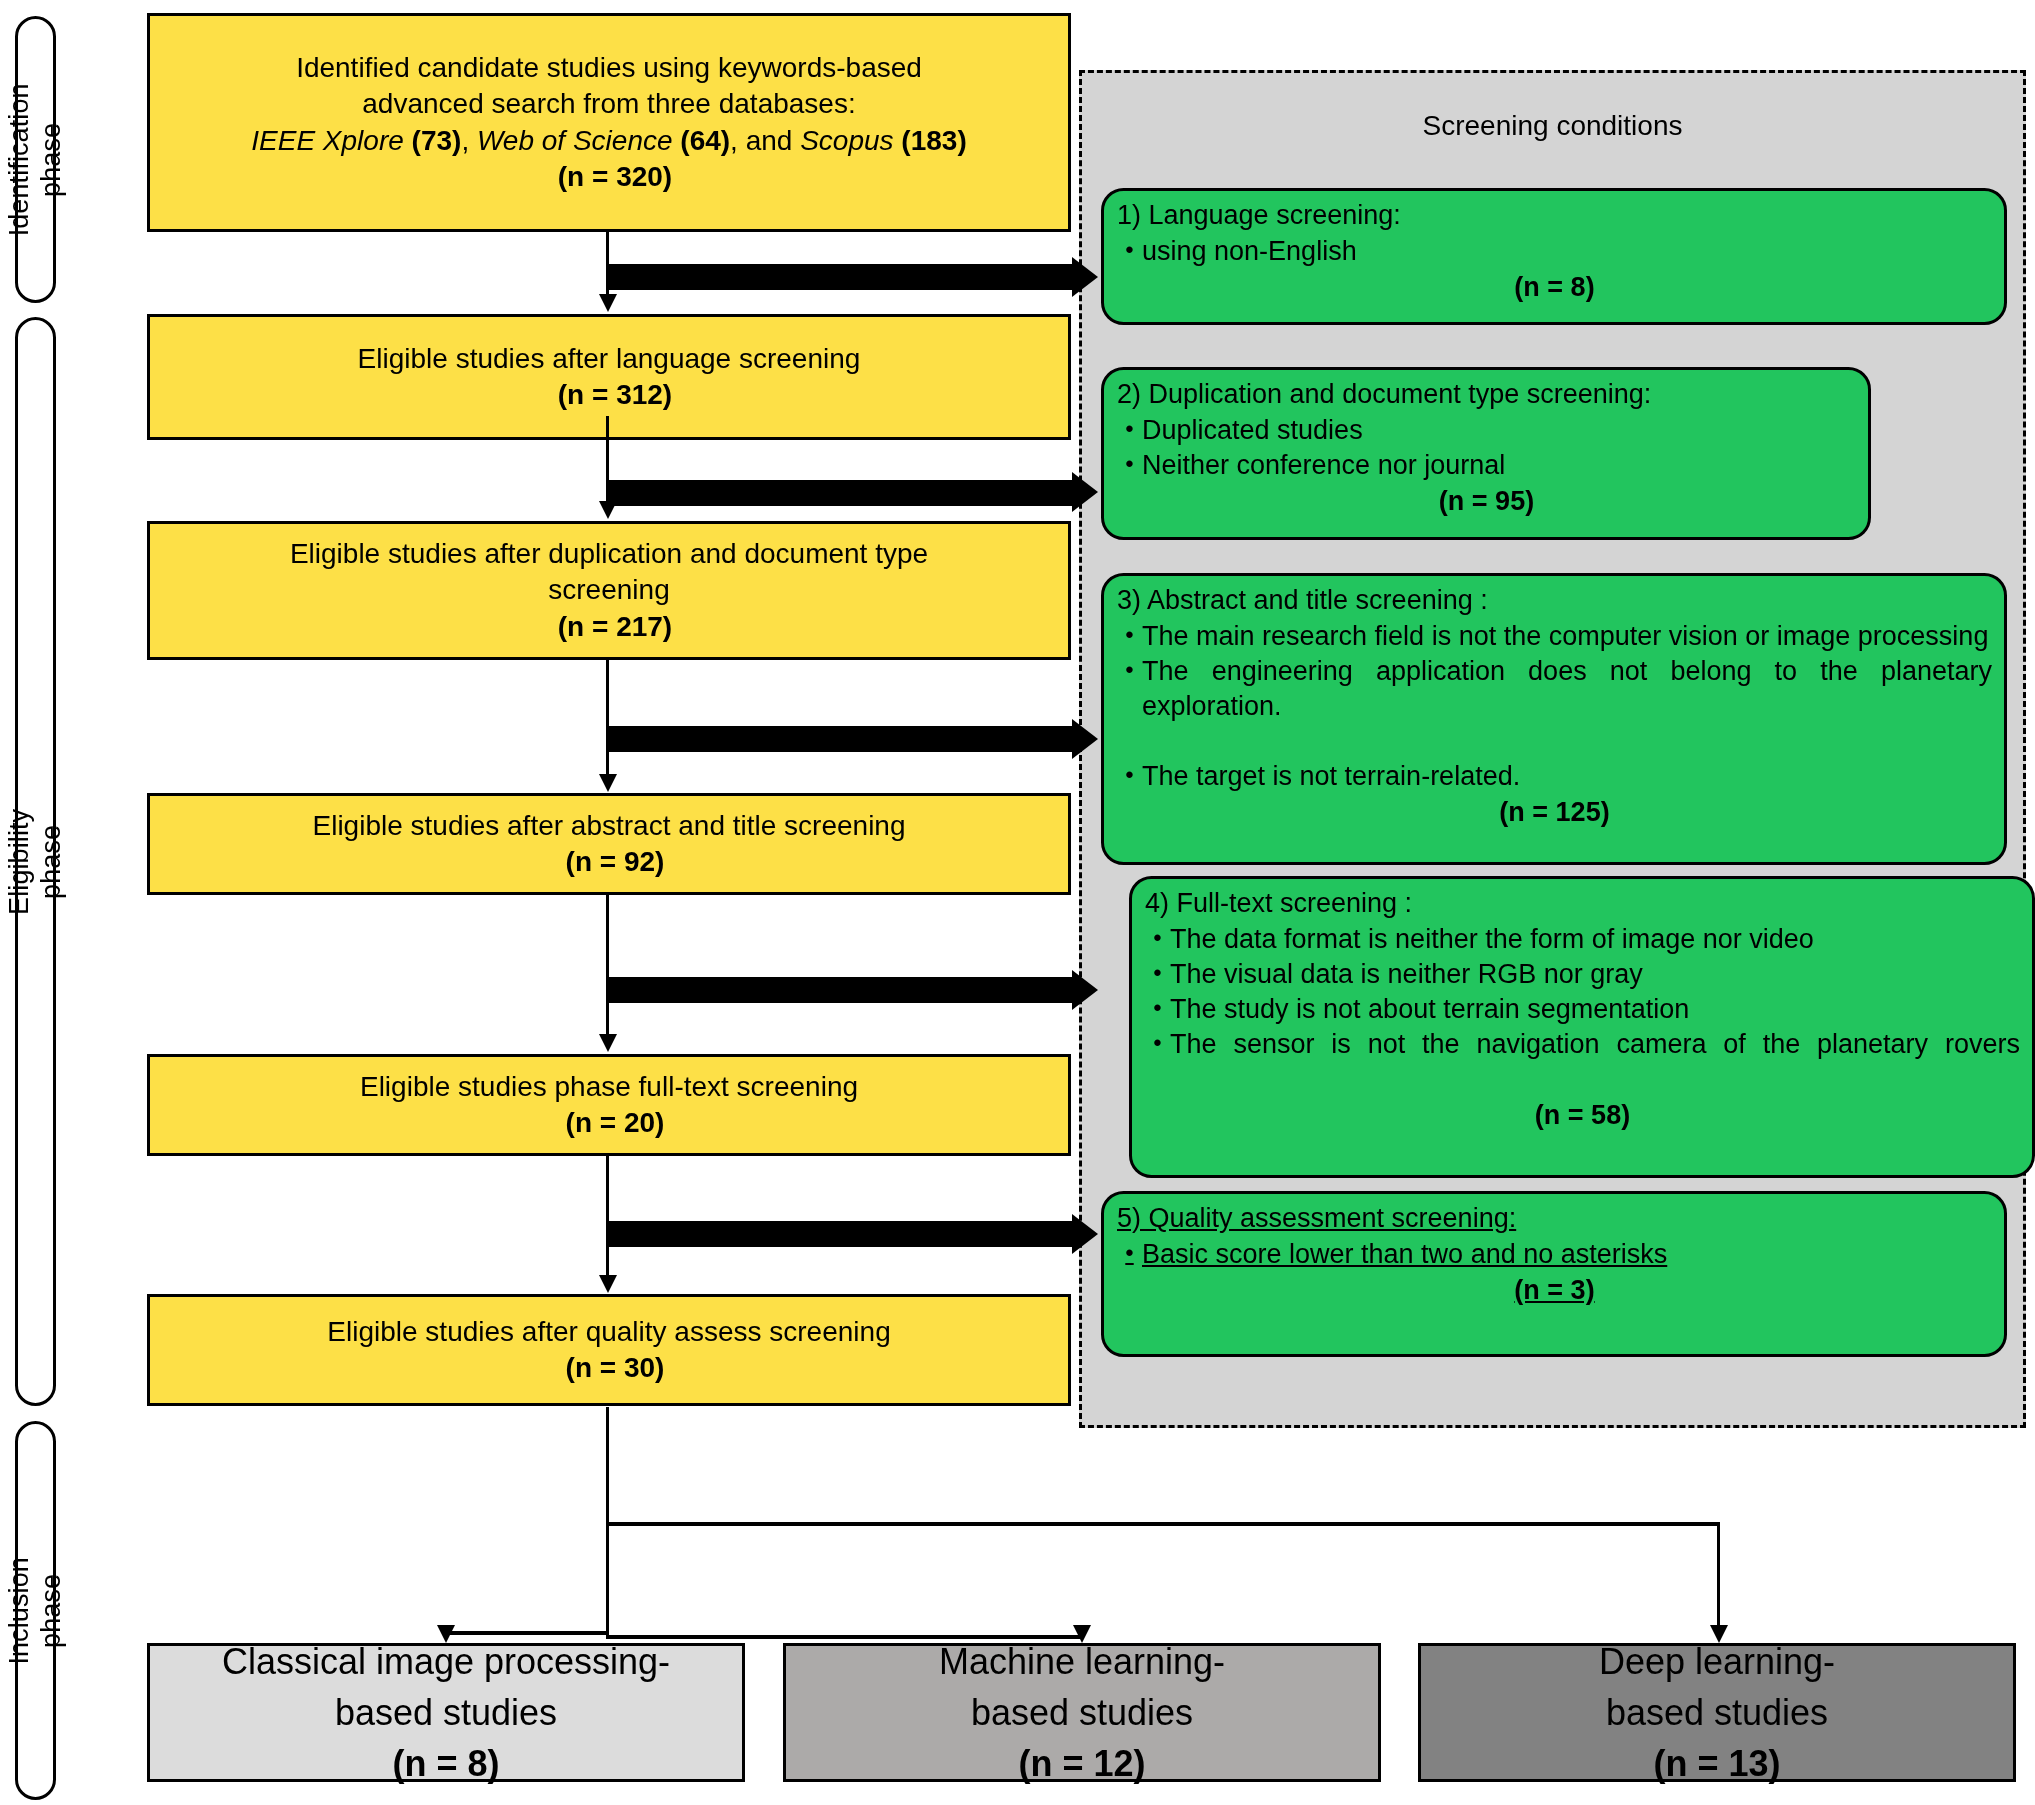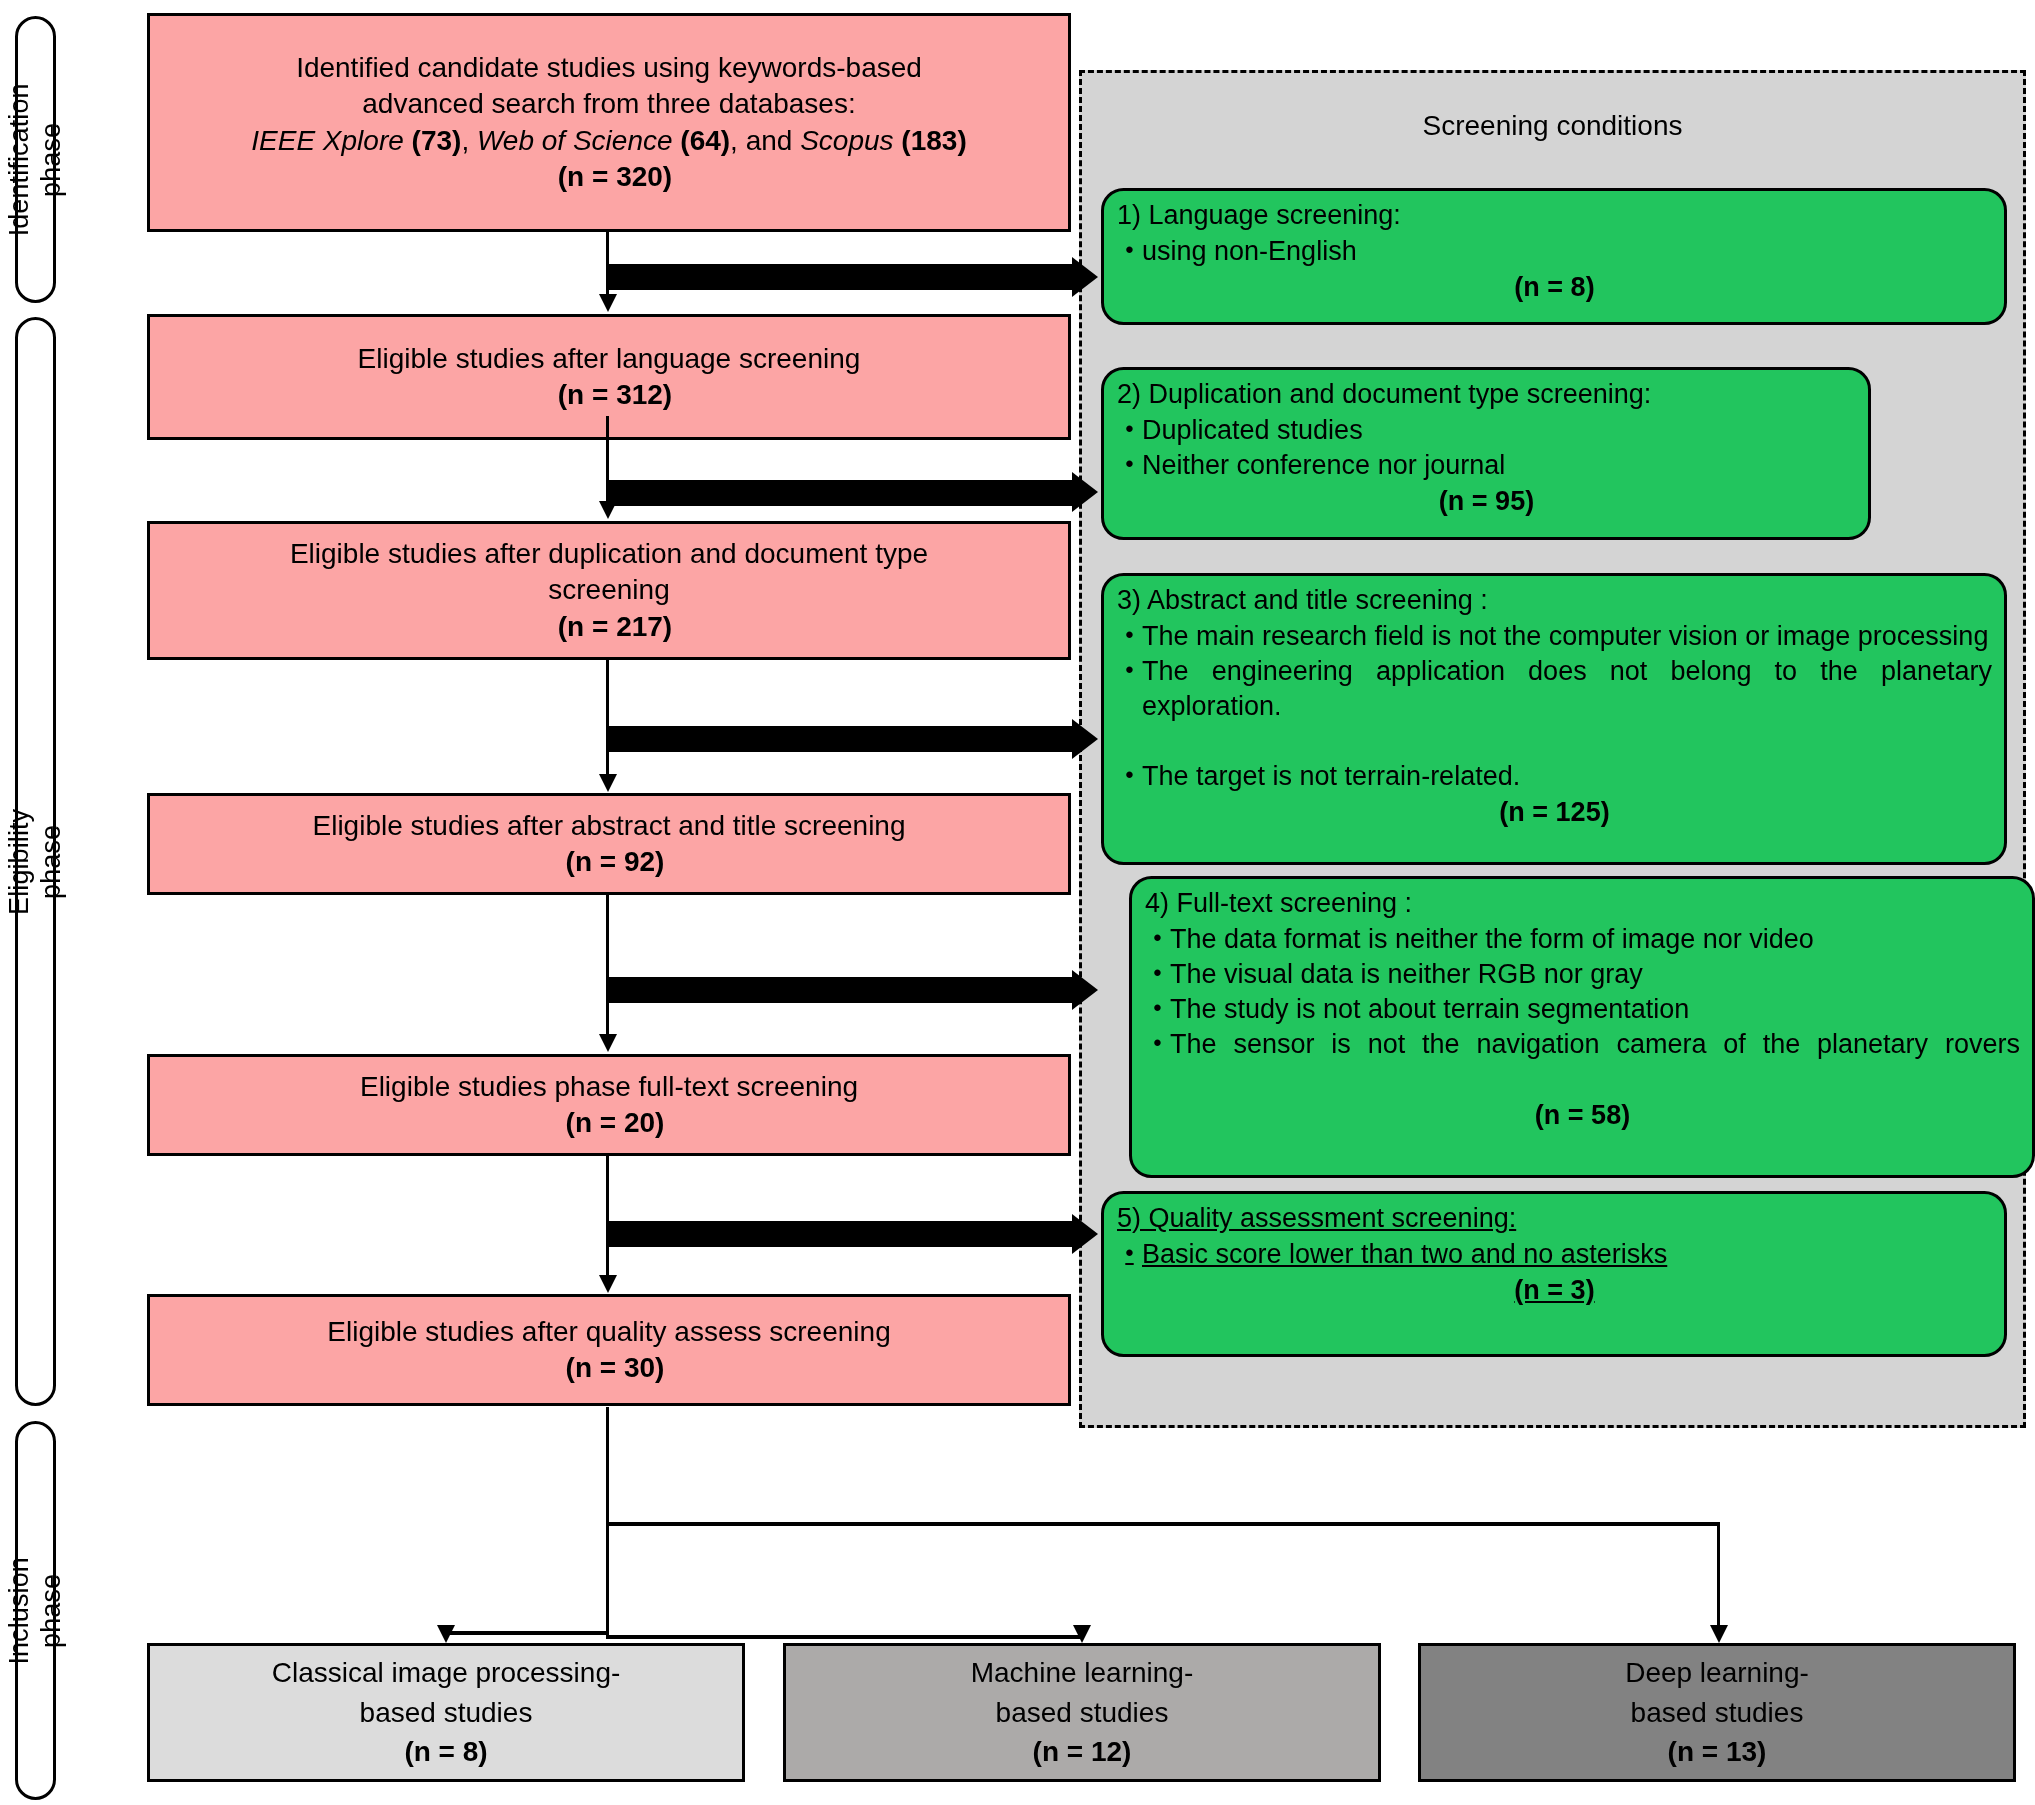--- a/index.html
+++ b/index.html
@@ -36,21 +36,21 @@
     text-align: center;
     font-size: 27px;
     line-height: 1.18;
     letter-spacing: 0.1px;
   }
 
   
   .flow-box {
     position: absolute;
     border: 3.6px solid #000000;
-    background: #fca5a5;
+    background: #fde047;
     box-sizing: border-box;
     display: flex;
     flex-direction: column;
     align-items: center;
     justify-content: center;
     text-align: center;
     font-size: 28px;
     line-height: 1.30;
     padding: 3.6px 12px;
   }
@@ -110,21 +110,21 @@
   
   .outcome-box {
     position: absolute;
     border: 3.6px solid #000000;
     box-sizing: border-box;
     display: flex;
     flex-direction: column;
     align-items: center;
     justify-content: center;
     text-align: center;
-    font-size: 28px;
+    font-size: 36px;
     line-height: 1.42;
   }
   .outcome-box .nbold { font-weight: bold; }
 
   
   .vline   { position: absolute; background: #000000; width: 3px; }
   .hline   { position: absolute; background: #000000; height: 3px; }
   .thick-h { position: absolute; background: #000000; }
   .arrow-down {
     position: absolute;

